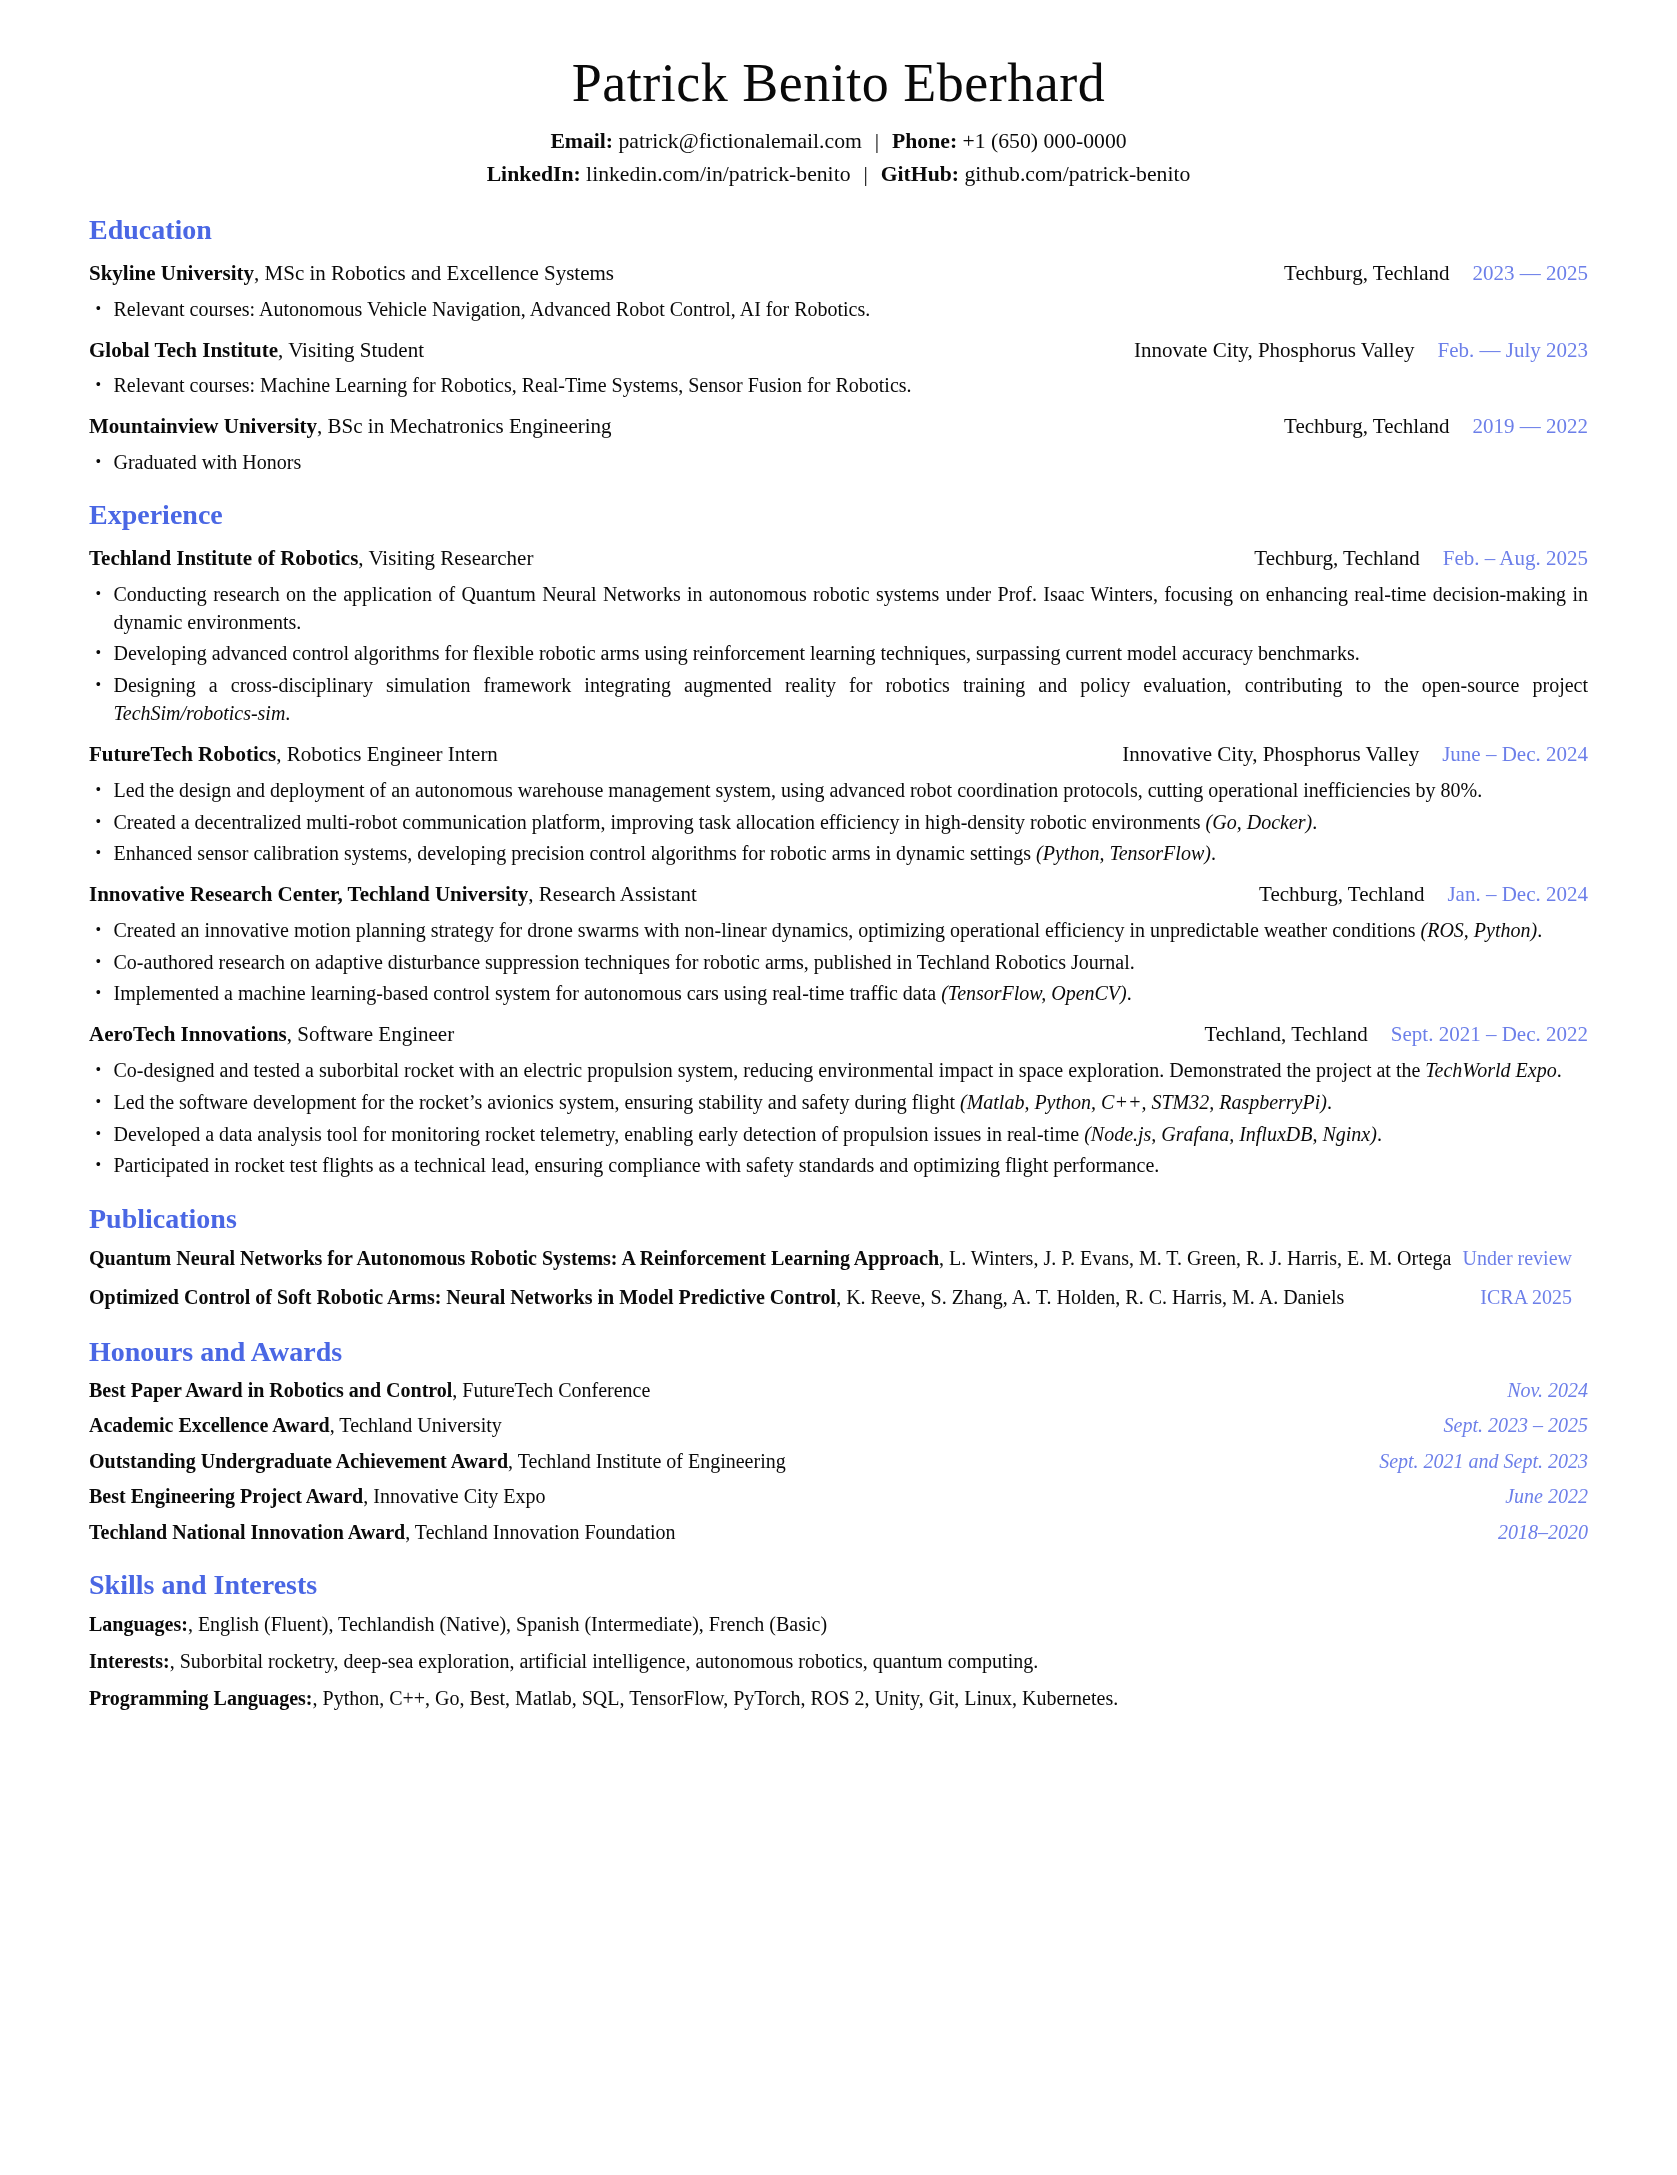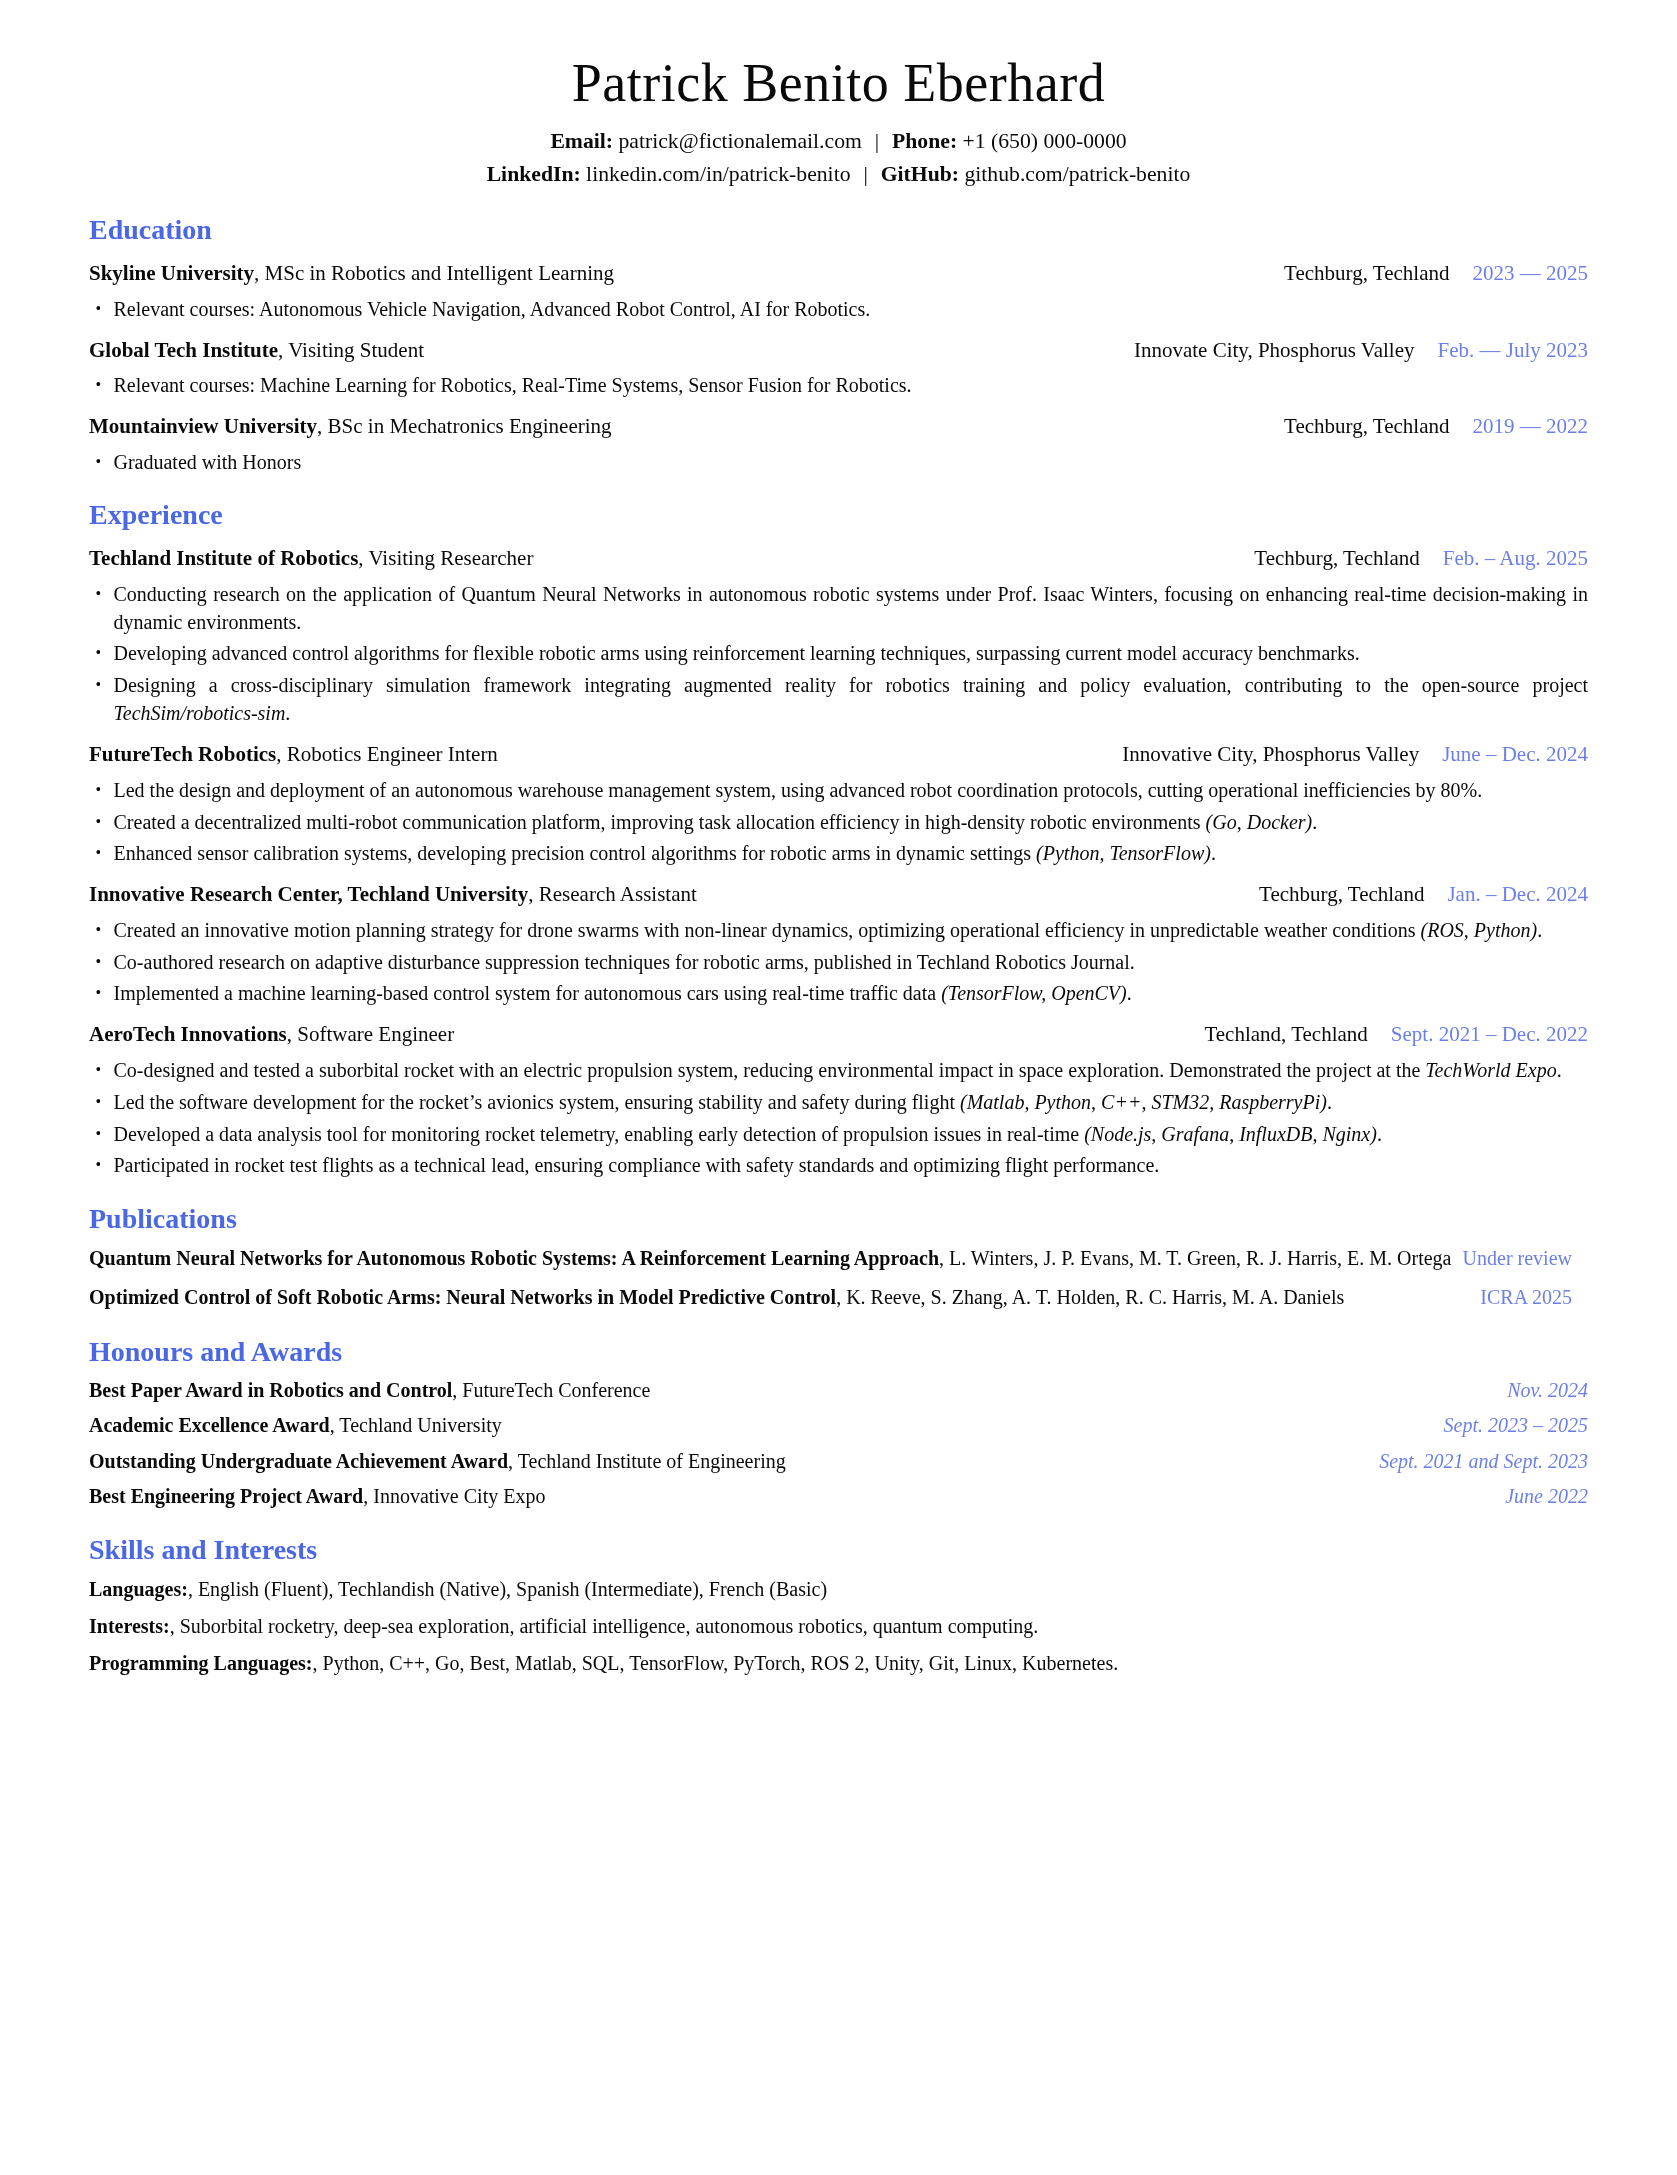--- a/index.html
+++ b/index.html
@@ -111,21 +111,21 @@
       <span class="b">GitHub:</span>
       <span>github.com/patrick-benito</span>
     </div>
   </header>
 
   <section>
     <h2 class="section-title">Education</h2>
 
     <div class="entry">
       <div class="entry-head">
-        <div class="entry-left"><span class="b">Skyline University</span><span>, MSc in Robotics and Intelligent Learning</span></div>
+        <div class="entry-left"><span class="b">Skyline University</span><span>, MSc in Robotics and Excellence Systems</span></div>
         <div class="entry-right">
             <span>Techburg, Techland</span>
             <span class="entry-date">2023 — 2025</span>
           </div>
       </div>
       <ul class="bullets">
         <li><span class="marker">•</span><span><span>Relevant courses: Autonomous Vehicle Navigation, Advanced Robot Control, AI for Robotics.</span></span></li>
       </ul>
     </div>
 
@@ -247,20 +247,24 @@
       <span class="award-date">Sept. 2023 – 2025</span>
     </div>
     <div class="award-row">
       <div><span class="b">Outstanding Undergraduate Achievement Award</span><span>, Techland Institute of Engineering</span></div>
       <span class="award-date">Sept. 2021 and Sept. 2023</span>
     </div>
     <div class="award-row">
       <div><span class="b">Best Engineering Project Award</span><span>, Innovative City Expo</span></div>
       <span class="award-date">June 2022</span>
     </div>
+    <div class="award-row">
+      <div><span class="b">Techland National Innovation Award</span><span>, Techland Innovation Foundation</span></div>
+      <span class="award-date">2018–2020</span>
+    </div>
   </section>
 
   <section>
     <h2 class="section-title">Skills and Interests</h2>
 
     <div class="skill-row">
       <span class="b">Languages:</span><span>, English (Fluent), Techlandish (Native), Spanish (Intermediate), French (Basic)</span>
     </div>
     <div class="skill-row">
       <span class="b">Interests:</span><span>, Suborbital rocketry, deep-sea exploration, artificial intelligence, autonomous robotics, quantum computing.</span>

